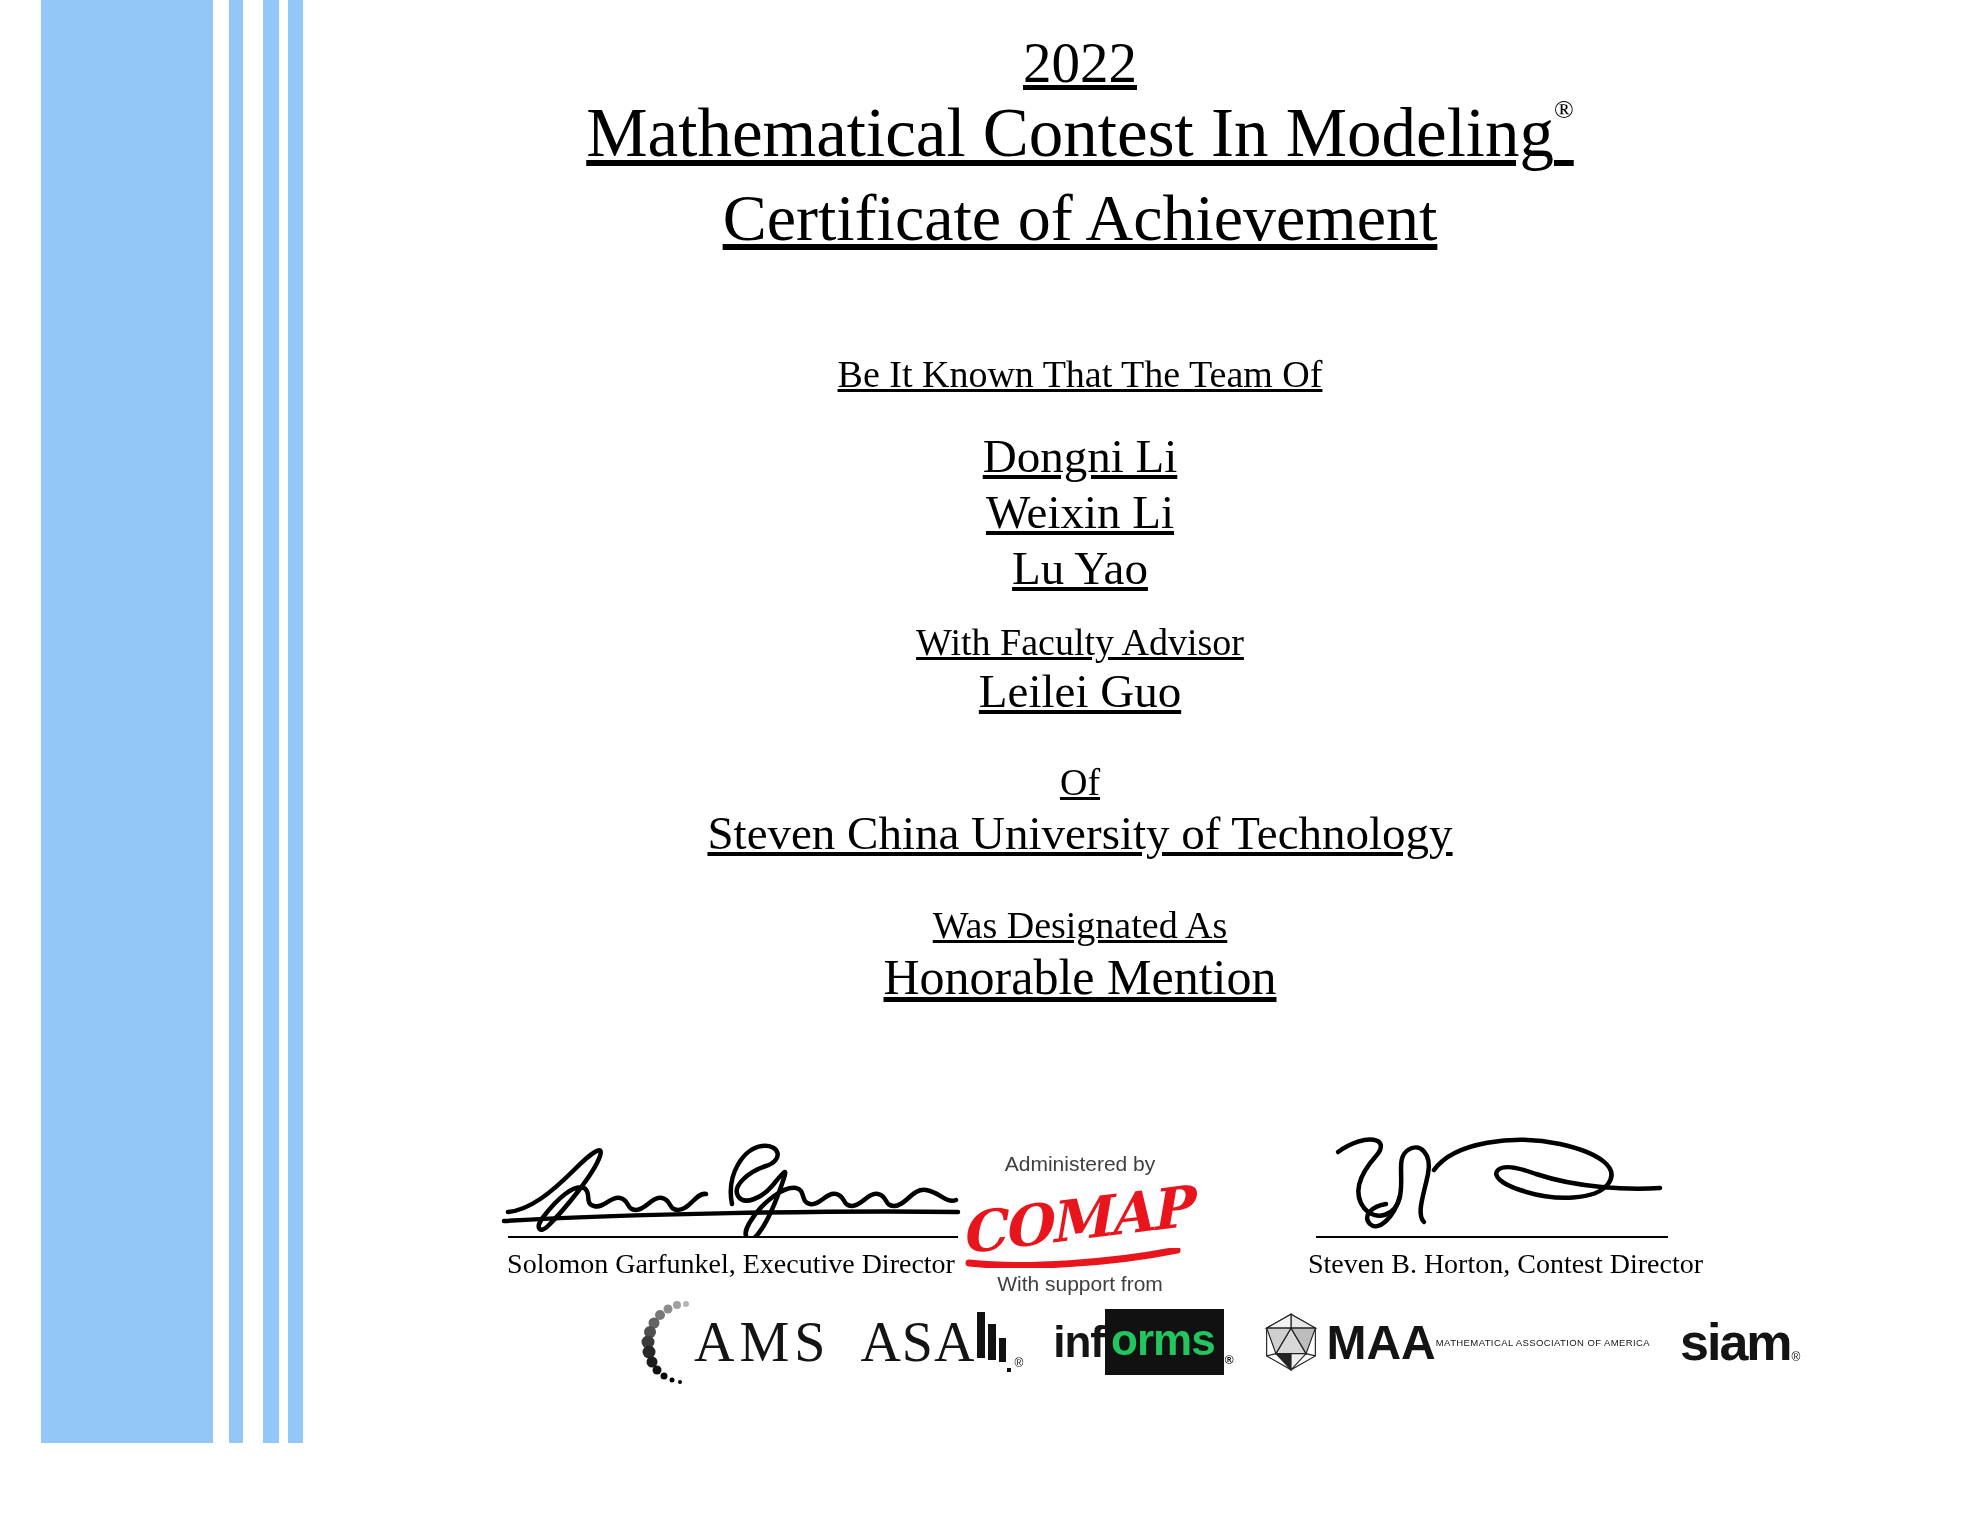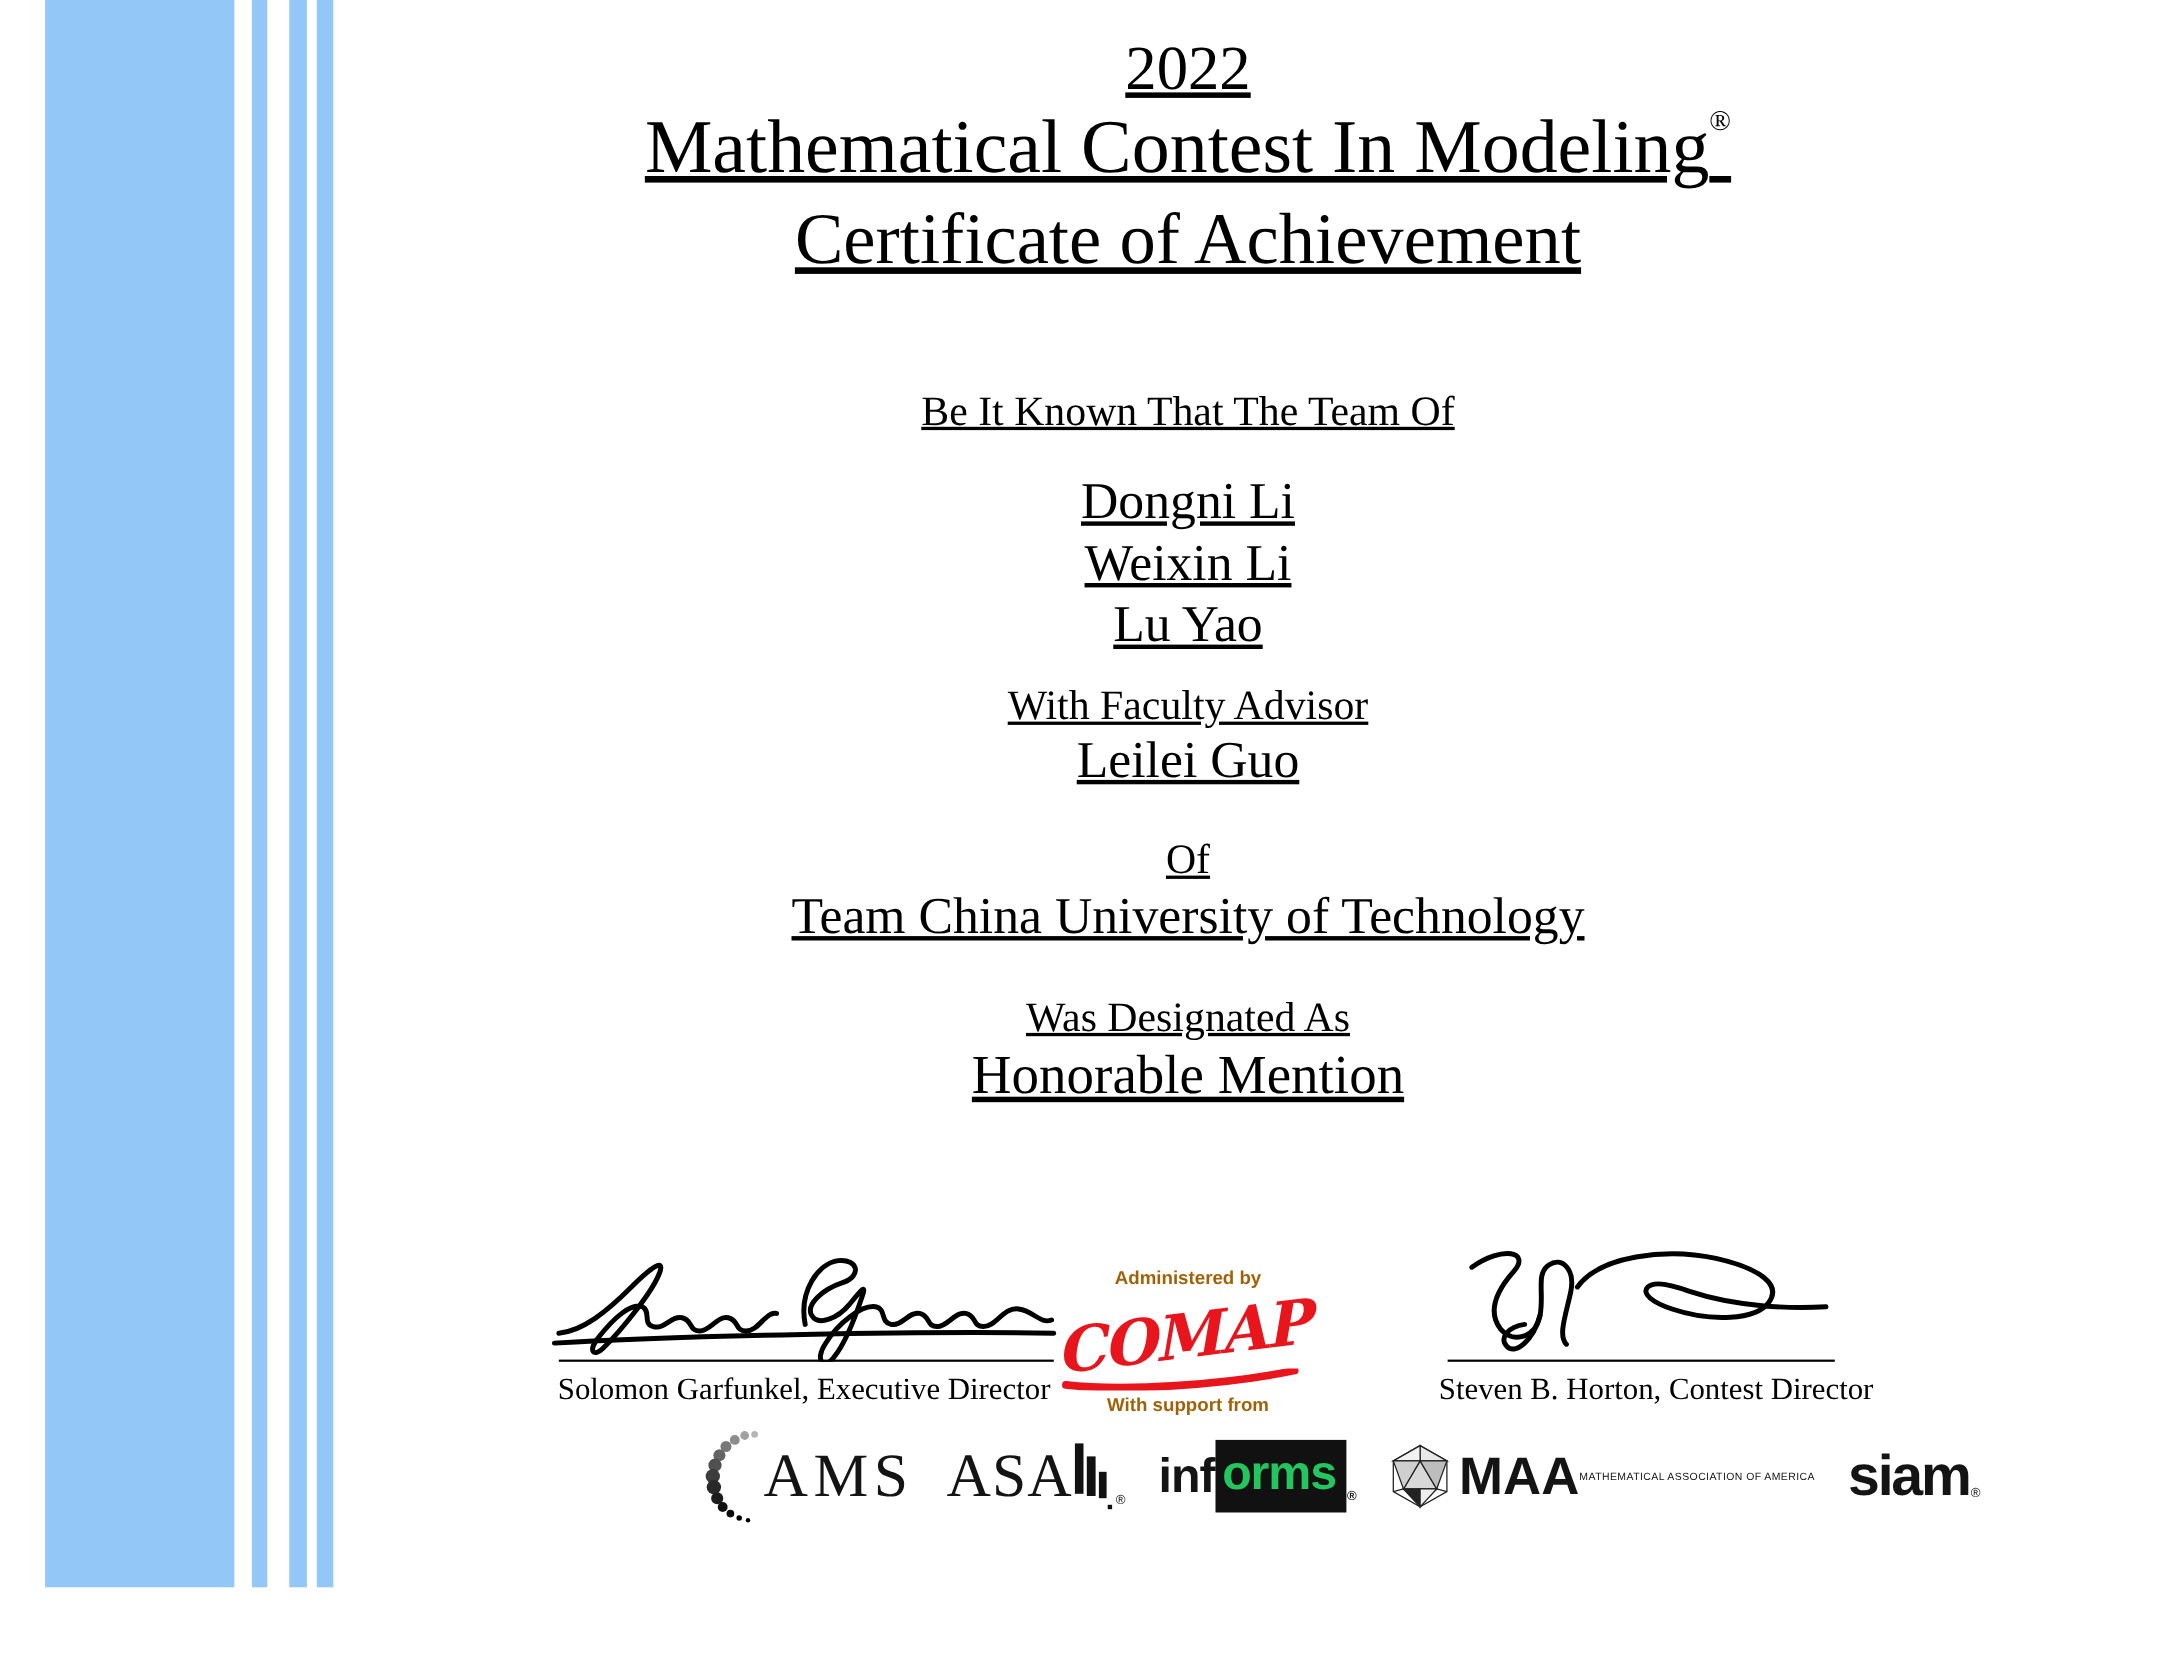--- a/index.html
+++ b/index.html
@@ -33,21 +33,21 @@
   .sig{position:absolute;top:1126px;}
   .sig-left{left:500px;width:462px;}
   .sig-right{left:1308px;width:364px;}
   .sig svg{position:absolute;top:0;left:0;}
   .sig-rule{position:absolute;top:110px;left:8px;right:4px;border-top:2px solid #000;}
   .sig-name{position:absolute;top:122px;left:0;width:100%;text-align:center;
             font-size:28px;white-space:nowrap;}
   
   .admin-block{position:absolute;left:935px;top:1152px;width:290px;text-align:center;}
   .admin-label,.support-label{font-family:"Liberation Sans",sans-serif;
-        font-weight:bold;font-size:17px;color:#a16207;}
+        font-weight:normal;font-size:21px;color:#404040;}
   .comap-wrap{position:relative;height:94px;margin-top:2px;}
   .comap-text{font-family:"DejaVu Serif",serif;font-style:italic;font-weight:bold;
         font-size:56px;color:#e8151c;transform:rotate(-7deg) skewX(-6deg);
         letter-spacing:-2px;position:absolute;left:0;width:100%;top:8px;}
   .comap-swoosh{position:absolute;left:28px;bottom:4px;}
   
   .logos{position:absolute;left:640px;top:1296px;width:930px;height:92px;
          display:flex;align-items:center;justify-content:space-between;gap:30px;}
   .logo{display:flex;align-items:center;color:#141414;}
   .ams-text{font-family:"Liberation Serif",serif;font-size:56px;letter-spacing:5px;
@@ -88,21 +88,21 @@
 <div class="line team">
   <div>Dongni Li</div>
   <div>Weixin Li</div>
   <div>Lu Yao</div>
 </div>
 
 <div class="line small-line advisor-label">With Faculty Advisor</div>
 <div class="line advisor-name">Leilei Guo</div>
 
 <div class="line small-line of-label">Of</div>
-<div class="line institution">Team China University of Technology</div>
+<div class="line institution">Steven China University of Technology</div>
 
 <div class="line small-line designated-label">Was Designated As</div>
 <div class="line designation">Honorable Mention</div>
 
 <div class="sig sig-left">
   <svg width="462" height="112" viewBox="0 0 462 112">
     <g fill="none" stroke="#000" stroke-width="4.5" stroke-linecap="round">
       <path d="M8,86 C30,84 52,66 74,44 C92,26 104,18 100,30 C94,48 64,84 48,100 C40,108 34,102 44,90 C58,72 74,58 84,62 C92,66 84,78 94,80 C104,83 110,70 120,72 C130,74 126,84 136,84 C146,84 152,70 162,72 C172,74 168,84 178,84 C190,84 196,66 206,68"></path>
       <path d="M232,78 C226,48 244,22 262,20 C280,18 284,34 266,40 C248,46 232,60 238,70 C244,80 262,72 272,60 C282,48 288,40 284,52 C278,70 268,96 258,108 C250,119 240,112 250,96 C262,76 284,60 296,62 C306,64 300,76 310,78 C320,80 326,66 336,68 C346,70 342,80 352,80 C362,80 368,66 378,68 C388,70 384,80 394,80 C406,80 412,62 426,64 C440,66 446,78 456,74"></path>
       <path d="M4,95 C120,88 340,84 458,86"></path>

